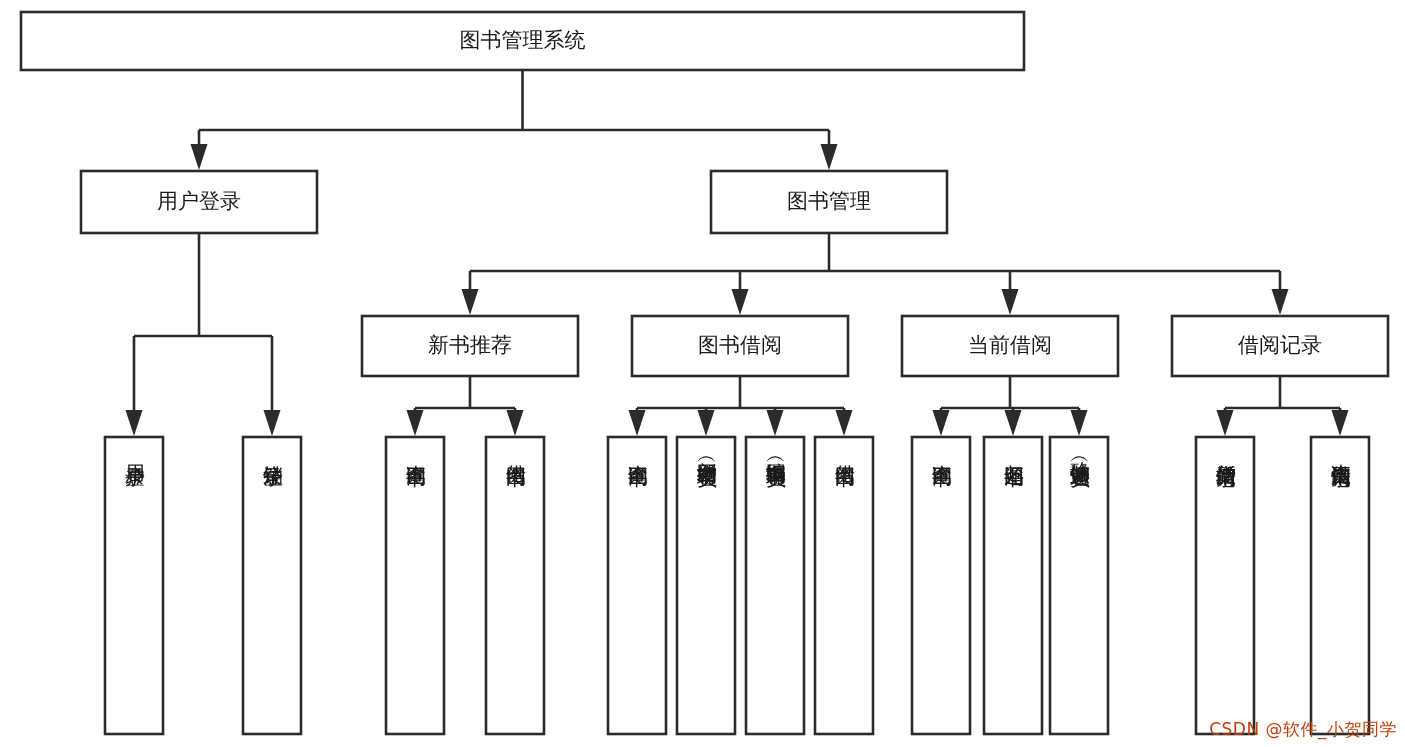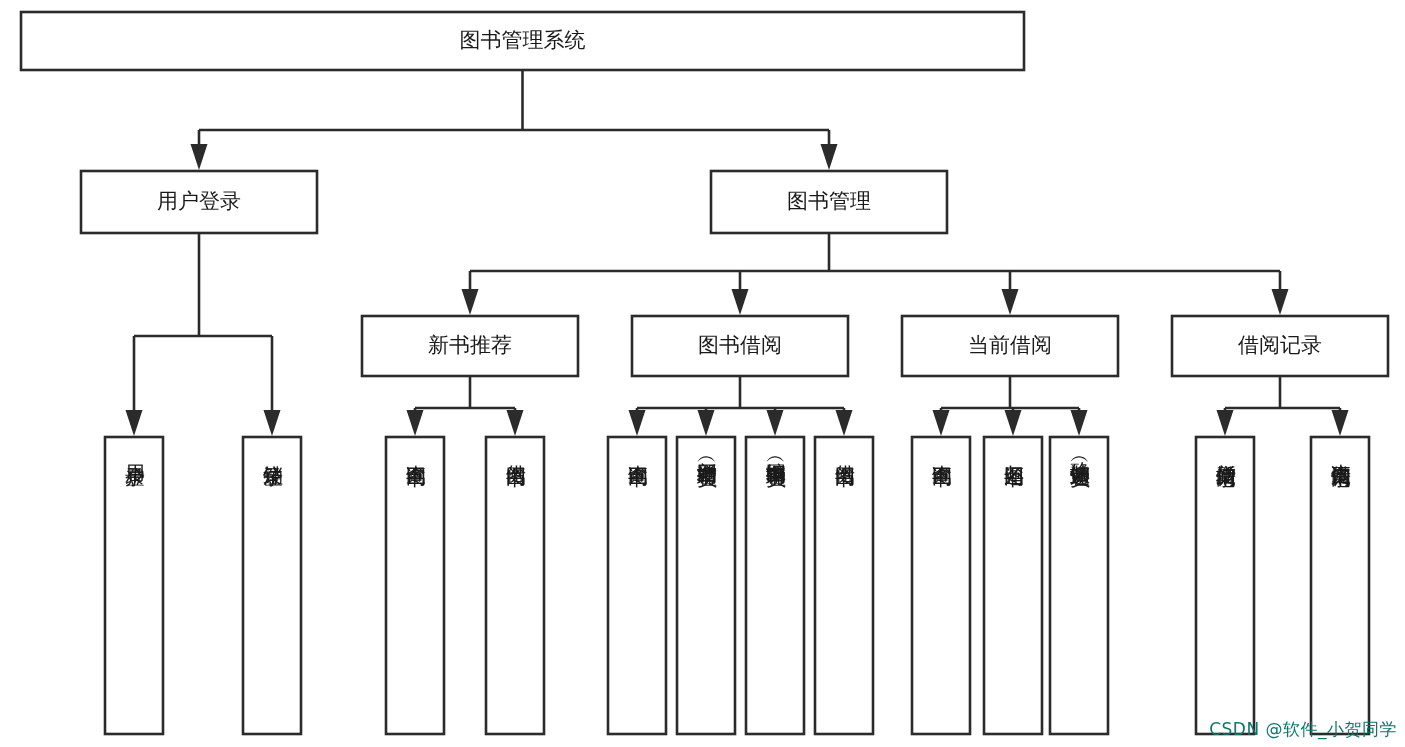--- a/index.html
+++ b/index.html
@@ -56,21 +56,21 @@
   .arrow-head {
     fill: #2b2b2b;
     stroke: none;
   }
   .watermark {
     position: absolute;
     right: 8px;
     bottom: 6px;
     font-family: "DejaVu Sans", "Liberation Sans", sans-serif;
     font-size: 17px;
-    color: #0f766e;
+    color: #c2410c;
     white-space: nowrap;
     letter-spacing: 0.5px;
     user-select: none;
     margin-left: 40px;
   }
 </style>
 </head>
 <body>
 
 <div id="diagram-root">

